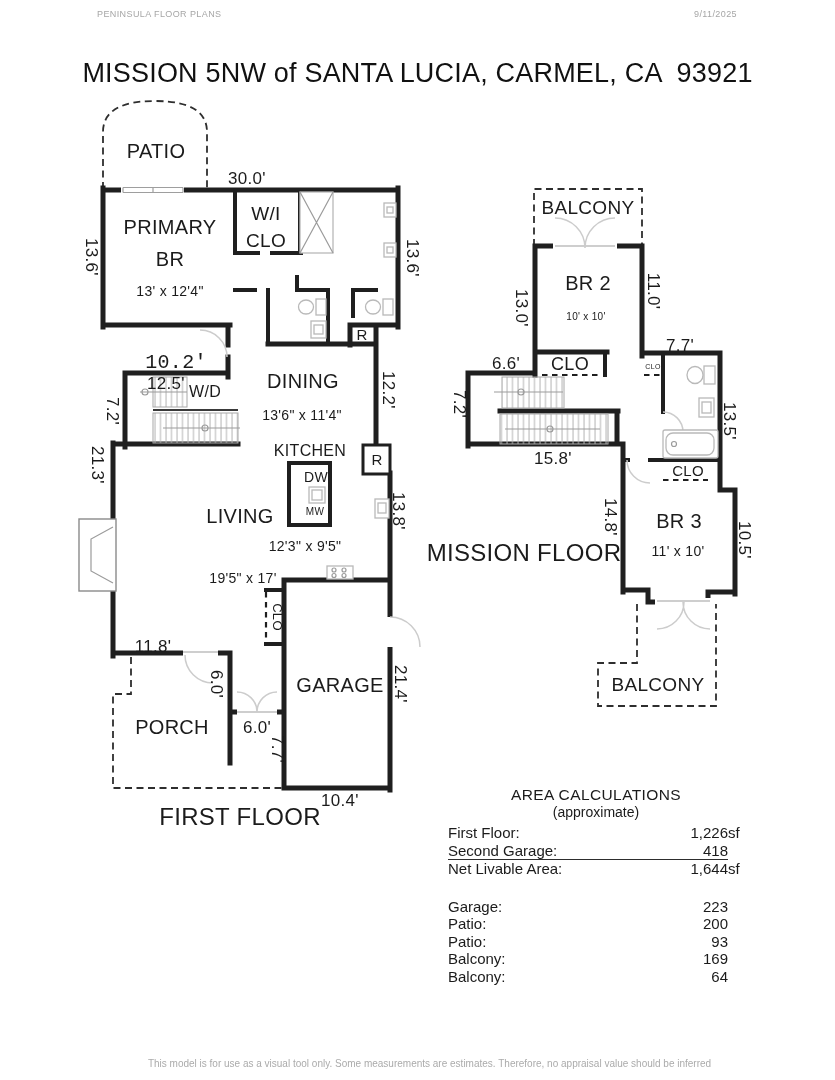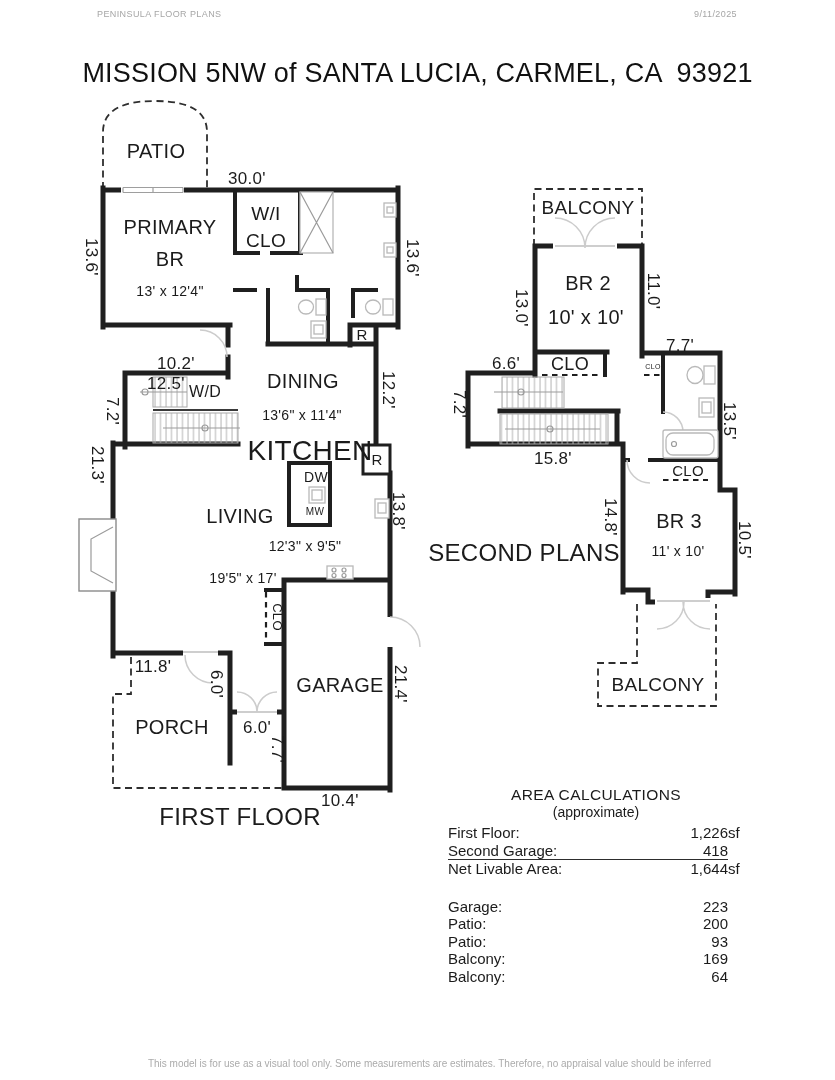--- a/index.html
+++ b/index.html
@@ -214,64 +214,64 @@
   <div class="lb" style="left:247px;top:178px;font-size:17px;">30.0'</div>
   <div class="lb" style="left:170px;top:227px;font-size:20px;">PRIMARY</div>
   <div class="lb" style="left:170px;top:259px;font-size:20px;">BR</div>
   <div class="lb" style="left:170px;top:291px;font-size:14px;">13' x 12'4"</div>
   <div class="lb" style="left:266px;top:213px;font-size:19px;">W/I</div>
   <div class="lb" style="left:266px;top:240px;font-size:19px;">CLO</div>
   <div class="lb v" style="left:91px;top:257px;font-size:17px;">13.6'</div>
   <div class="lb v" style="left:412px;top:258px;font-size:17px;">13.6'</div>
   <div class="lb" style="left:166px;top:337px;font-size:17px;margin-top:46px;">12.5'</div>
   <div class="lb" style="left:362px;top:334px;font-size:15px;">R</div>
-  <div class="lb" style="left:176px;top:363px;font-size:17px;">10.2'</div>
+  <div class="lb" style="left:176px;top:363px;font-size:20px;font-family:Liberation Mono, monospace;">10.2'</div>
   <div class="lb" style="left:205px;top:392px;font-size:16px;">W/D</div>
   <div class="lb v" style="left:112px;top:411px;font-size:17px;">7.2'</div>
   <div class="lb" style="left:303px;top:381px;font-size:20px;">DINING</div>
   <div class="lb" style="left:302px;top:415px;font-size:14px;">13'6" x 11'4"</div>
   <div class="lb v" style="left:388px;top:390px;font-size:17px;">12.2'</div>
   <div class="lb v" style="left:97px;top:465px;font-size:17px;">21.3'</div>
-  <div class="lb" style="left:310px;top:451px;font-size:28px;">KITCHEN</div>
+  <div class="lb" style="left:310px;top:451px;font-size:16px;">KITCHEN</div>
   <div class="lb" style="left:316px;top:477px;font-size:14px;">DW</div>
   <div class="lb" style="left:315px;top:512px;font-size:10px;">MW</div>
   <div class="lb" style="left:377px;top:459px;font-size:15px;">R</div>
   <div class="lb" style="left:305px;top:546px;font-size:14px;">12'3" x 9'5"</div>
   <div class="lb v" style="left:398px;top:511px;font-size:17px;">13.8'</div>
   <div class="lb" style="left:240px;top:516px;font-size:20px;">LIVING</div>
   <div class="lb" style="left:243px;top:578px;font-size:14px;">19'5" x 17'</div>
   <div class="lb v" style="left:277px;top:617px;font-size:13px;">CLO</div>
   <div class="lb" style="left:340px;top:685px;font-size:20px;">GARAGE</div>
   <div class="lb v" style="left:400px;top:684px;font-size:17px;">21.4'</div>
-  <div class="lb" style="left:153px;top:666px;font-size:17px;">11.8'</div>
+  <div class="lb" style="left:153px;top:646px;font-size:17px;">11.8'</div>
   <div class="lb v" style="left:216px;top:684px;font-size:17px;">6.0'</div>
   <div class="lb" style="left:172px;top:727px;font-size:20px;">PORCH</div>
   <div class="lb" style="left:257px;top:727px;font-size:17px;">6.0'</div>
   <div class="lb v" style="left:277px;top:749px;font-size:17px;">7.7'</div>
   <div class="lb" style="left:340px;top:800px;font-size:17px;">10.4'</div>
   <div class="lb" style="left:240px;top:817px;font-size:24px;">FIRST FLOOR</div>
 
   <div class="lb" style="left:588px;top:207px;font-size:19px;">BALCONY</div>
   <div class="lb" style="left:588px;top:283px;font-size:20px;">BR 2</div>
-  <div class="lb" style="left:586px;top:317px;font-size:20px;">10' x 10'</div>
+  <div class="lb" style="left:586px;top:317px;font-size:10px;">10' x 10'</div>
   <div class="lb v" style="left:521px;top:308px;font-size:17px;">13.0'</div>
   <div class="lb v" style="left:653px;top:291px;font-size:17px;">11.0'</div>
   <div class="lb" style="left:680px;top:345px;font-size:17px;">7.7'</div>
   <div class="lb" style="left:506px;top:363px;font-size:17px;">6.6'</div>
   <div class="lb" style="left:570px;top:364px;font-size:18px;">CLO</div>
   <div class="lb" style="left:653px;top:366px;font-size:7px;">CLO</div>
   <div class="lb v" style="left:459px;top:404px;font-size:17px;">7.2'</div>
   <div class="lb" style="left:553px;top:458px;font-size:17px;">15.8'</div>
   <div class="lb v" style="left:729px;top:421px;font-size:17px;">13.5'</div>
   <div class="lb" style="left:688px;top:470px;font-size:15px;">CLO</div>
   <div class="lb" style="left:679px;top:521px;font-size:20px;">BR 3</div>
   <div class="lb" style="left:678px;top:551px;font-size:14px;">11' x 10'</div>
   <div class="lb v" style="left:610px;top:517px;font-size:17px;">14.8'</div>
   <div class="lb v" style="left:744px;top:540px;font-size:17px;">10.5'</div>
-  <div class="lb" style="left:524px;top:553px;font-size:24px;">SECOND PLANS</div>
+  <div class="lb" style="left:524px;top:553px;font-size:24px;">MISSION FLOOR</div>
   <div class="lb" style="left:658px;top:684px;font-size:19px;">BALCONY</div>
 
   <div id="areacalc">
     <div class="ac-title">AREA CALCULATIONS</div>
     <div class="ac-sub">(approximate)</div>
 
     <div class="ac-row">
       <span class="ac-main">
           <span class="ac-label">First  Floor:</span>
           <span class="ac-val">1,226</span>

